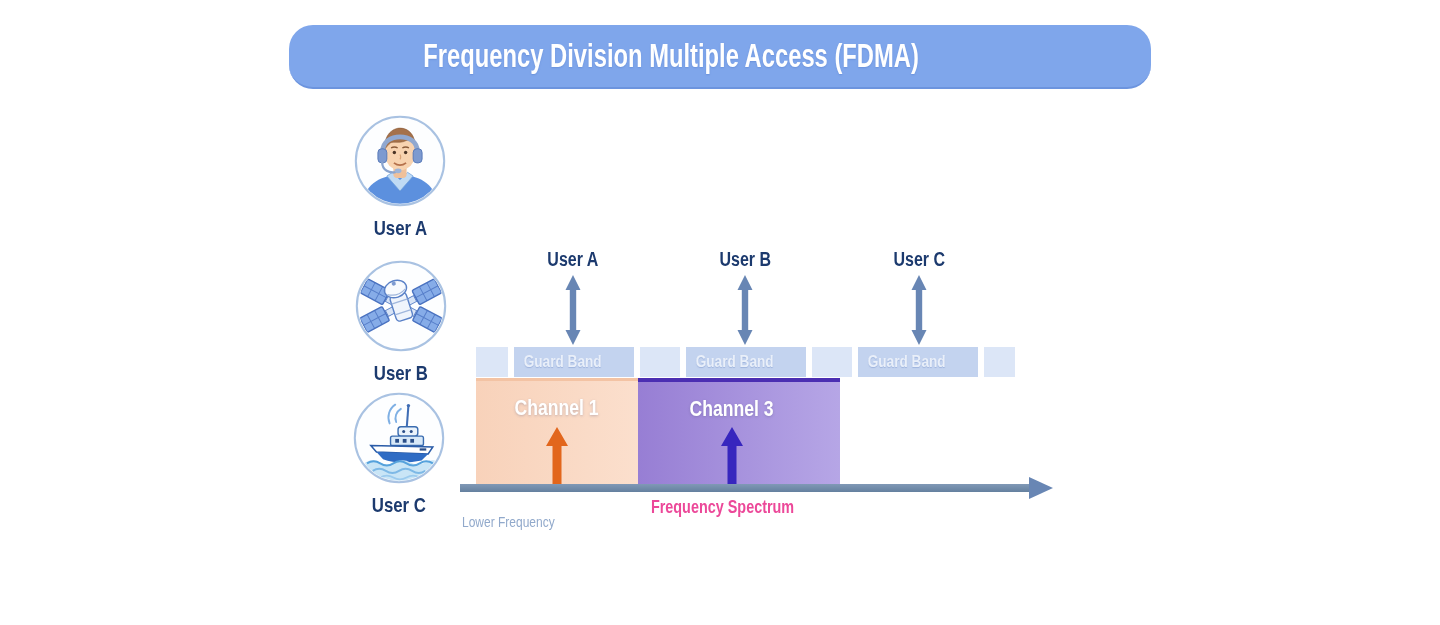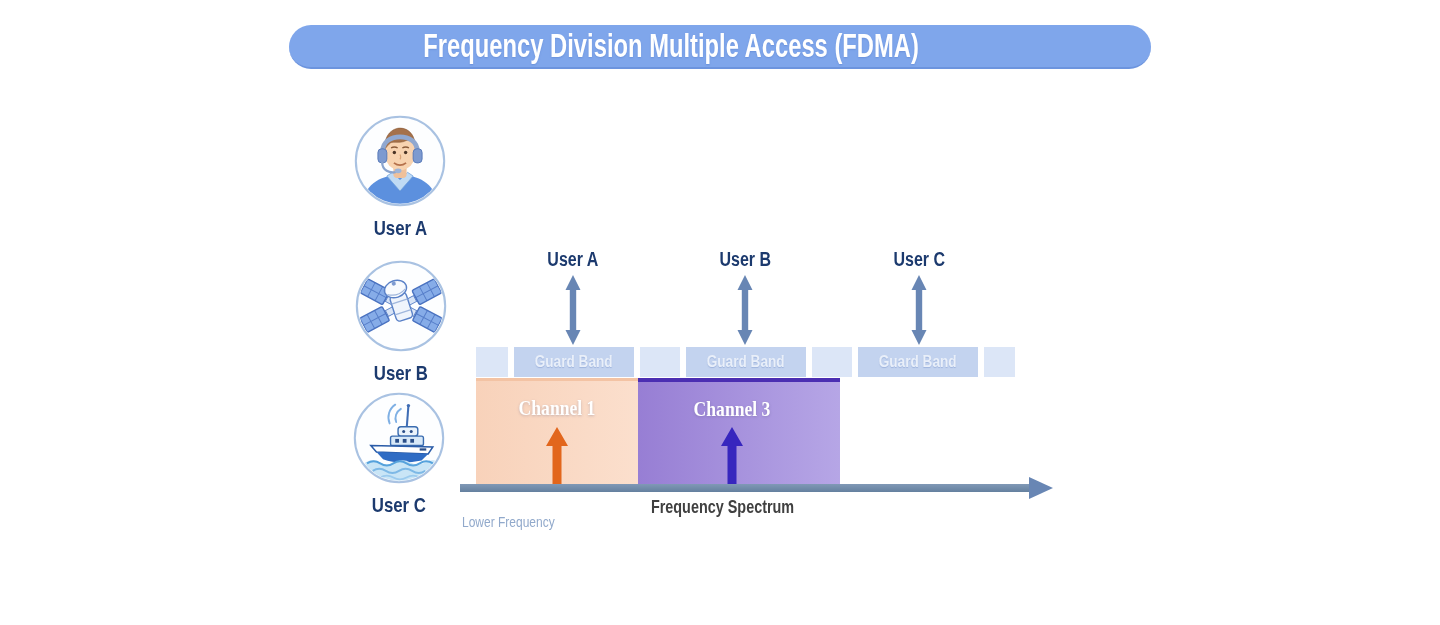--- a/index.html
+++ b/index.html
@@ -6,21 +6,21 @@
   .canvas {
     position:relative; width:1440px; height:625px; background:#ffffff;
     font-family:"Liberation Sans", sans-serif; overflow:hidden;
   }
   .cond { display:inline-block; transform:scaleX(0.80); transform-origin:center center; white-space:nowrap; }
   .cond-left { transform-origin:left center; }
   .cond-right { transform-origin:right center; }
 
   
   .banner {
-    position:absolute; left:289px; top:25px; width:862px; height:44px;
+    position:absolute; left:289px; top:25px; width:862px; height:64px;
     background:#7FA6EB; border-bottom:2px solid #6C94DE;
     display:flex; align-items:center; justify-content:center;
     box-sizing:border-box; padding-right:98px;border-radius:24px;
   }
   .banner .title {
     color:#FFFFFF; font-size:33px; font-weight:bold; letter-spacing:0px;
     transform:scaleX(0.72); transform-origin:center center; display:inline-block; white-space:nowrap;
     text-shadow:0 1px 2px rgba(70,110,190,0.35);
   }
 
@@ -39,30 +39,30 @@
   .pointer .plbl { font-size:20px; font-weight:bold; color:#1C3A6E; line-height:24px; }
   .pointer svg { margin-top:4px; }
   #pointer-a { left:513px; }
   #pointer-b { left:685px; }
   #pointer-c { left:859px; }
 
   
   .gb-strip { position:absolute; left:476px; top:347px; width:539px; height:30px; display:flex; gap:6px; }
   .gb-light { background:#DCE6F7; height:30px; }
   .gb-box {
-    background:#C3D3EF; height:30px; display:flex; align-items:center; justify-content:center;
+    background:#C3D3EF; height:30px; display:flex; align-items:center; justify-content:flex-start;
   }
   .gb-box span {
     color:#E9EFF9; font-size:17px; font-weight:bold;
     text-shadow:0 1px 1px rgba(130,155,205,0.55);
   }
 
   
   .channels { position:absolute; left:476px; top:378px; height:107px; display:flex; }
-  .channel { position:relative; height:107px; box-sizing:border-box;font-family:Liberation Serif, serif; }
+  .channel { position:relative; height:107px; box-sizing:border-box; }
   .channel .clbl {
     position:absolute; top:14px; left:0; right:0; text-align:center;
     color:#FFFFFF; font-size:22px; font-weight:bold;
     text-shadow:0 1px 3px rgba(80,80,120,0.30);
   }
   .channel svg.up-arrow { position:absolute; bottom:0; left:50%; transform:translateX(-50%); }
   #channel-1 { width:162px; background:linear-gradient(to right,#F8D2BA,#FBDFCD); border-top:3px solid #F3C3A4; }
   #channel-2 { width:175px; background:linear-gradient(to right,#57E449,#97F48A); border-top:3px solid #3BE02A; }
   #channel-3 { width:202px; background:linear-gradient(to right,#977ED4,#B6A6E6); border-top:4px solid #4B2EB2; }
   #channel-3 .clbl { padding-right:14px; }
@@ -76,21 +76,21 @@
   .axis-head {
     position:absolute; left:1029px; top:477px; width:0; height:0;
     border-top:11px solid transparent; border-bottom:11px solid transparent;
     border-left:24px solid #6886B4;
   }
   .axis-lbl-light { position:absolute; top:513px; color:#91A9CB; font-size:15px; }
   #axis-lower  { left:462px; }
   #axis-higher { left:833px; width:200px; text-align:right; }
   #axis-center {
     position:absolute; top:497px; left:573px; width:300px; text-align:center;
-    color:#404040; font-size:18px; font-weight:bold;
+    color:#ec4899; font-size:18px; font-weight:bold;
   }
 </style>
 </head>
 <body>
 
 <div class="canvas">
 
   <div class="banner" style="background-color: rgb(127, 166, 235);">
     <span class="title">Frequency Division Multiple Access (FDMA)</span>
   </div>

